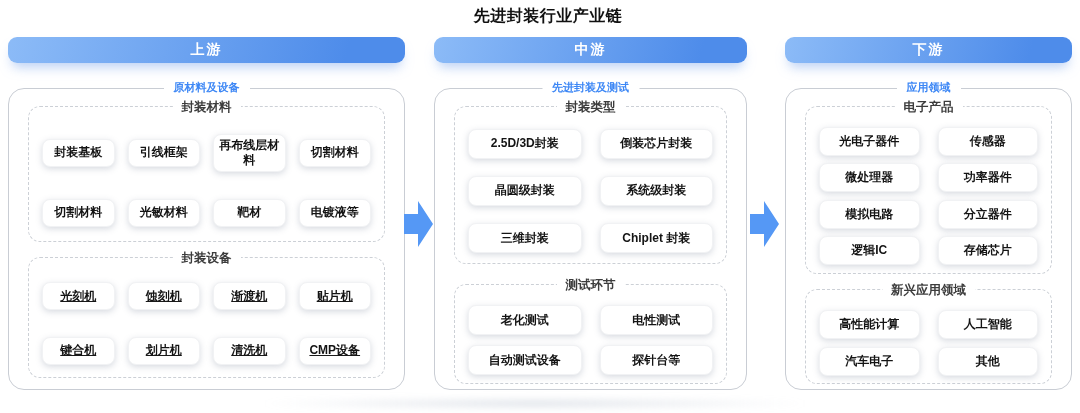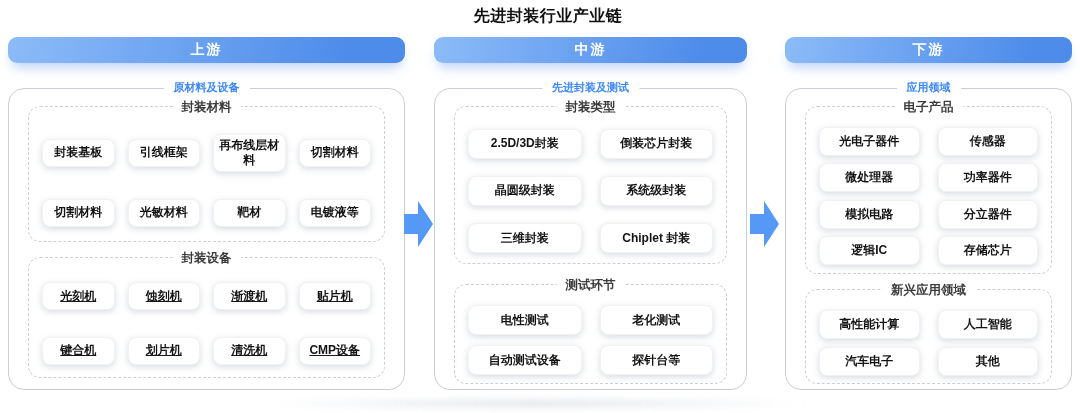--- a/index.html
+++ b/index.html
@@ -166,22 +166,22 @@
           <div class="chip">晶圆级封装</div>
           <div class="chip">系统级封装</div>
           <div class="chip">三维封装</div>
           <div class="chip">Chiplet 封装</div>
         </div>
       </div>
 
       <div class="sub c2s2">
         <span class="sub-label">测试环节</span>
         <div class="grid g2">
+          <div class="chip">老化测试</div>
           <div class="chip">电性测试</div>
-          <div class="chip">老化测试</div>
           <div class="chip">自动测试设备</div>
           <div class="chip">探针台等</div>
         </div>
       </div>
     </div>
   </section>
 
   <div class="arrow arrow-2">
     <svg viewBox="0 0 29 46" xmlns="http://www.w3.org/2000/svg">
       <path d="M0,13 H14 V0 L29,23 L14,46 V33 H0 Z" fill="#5598F5"></path>

